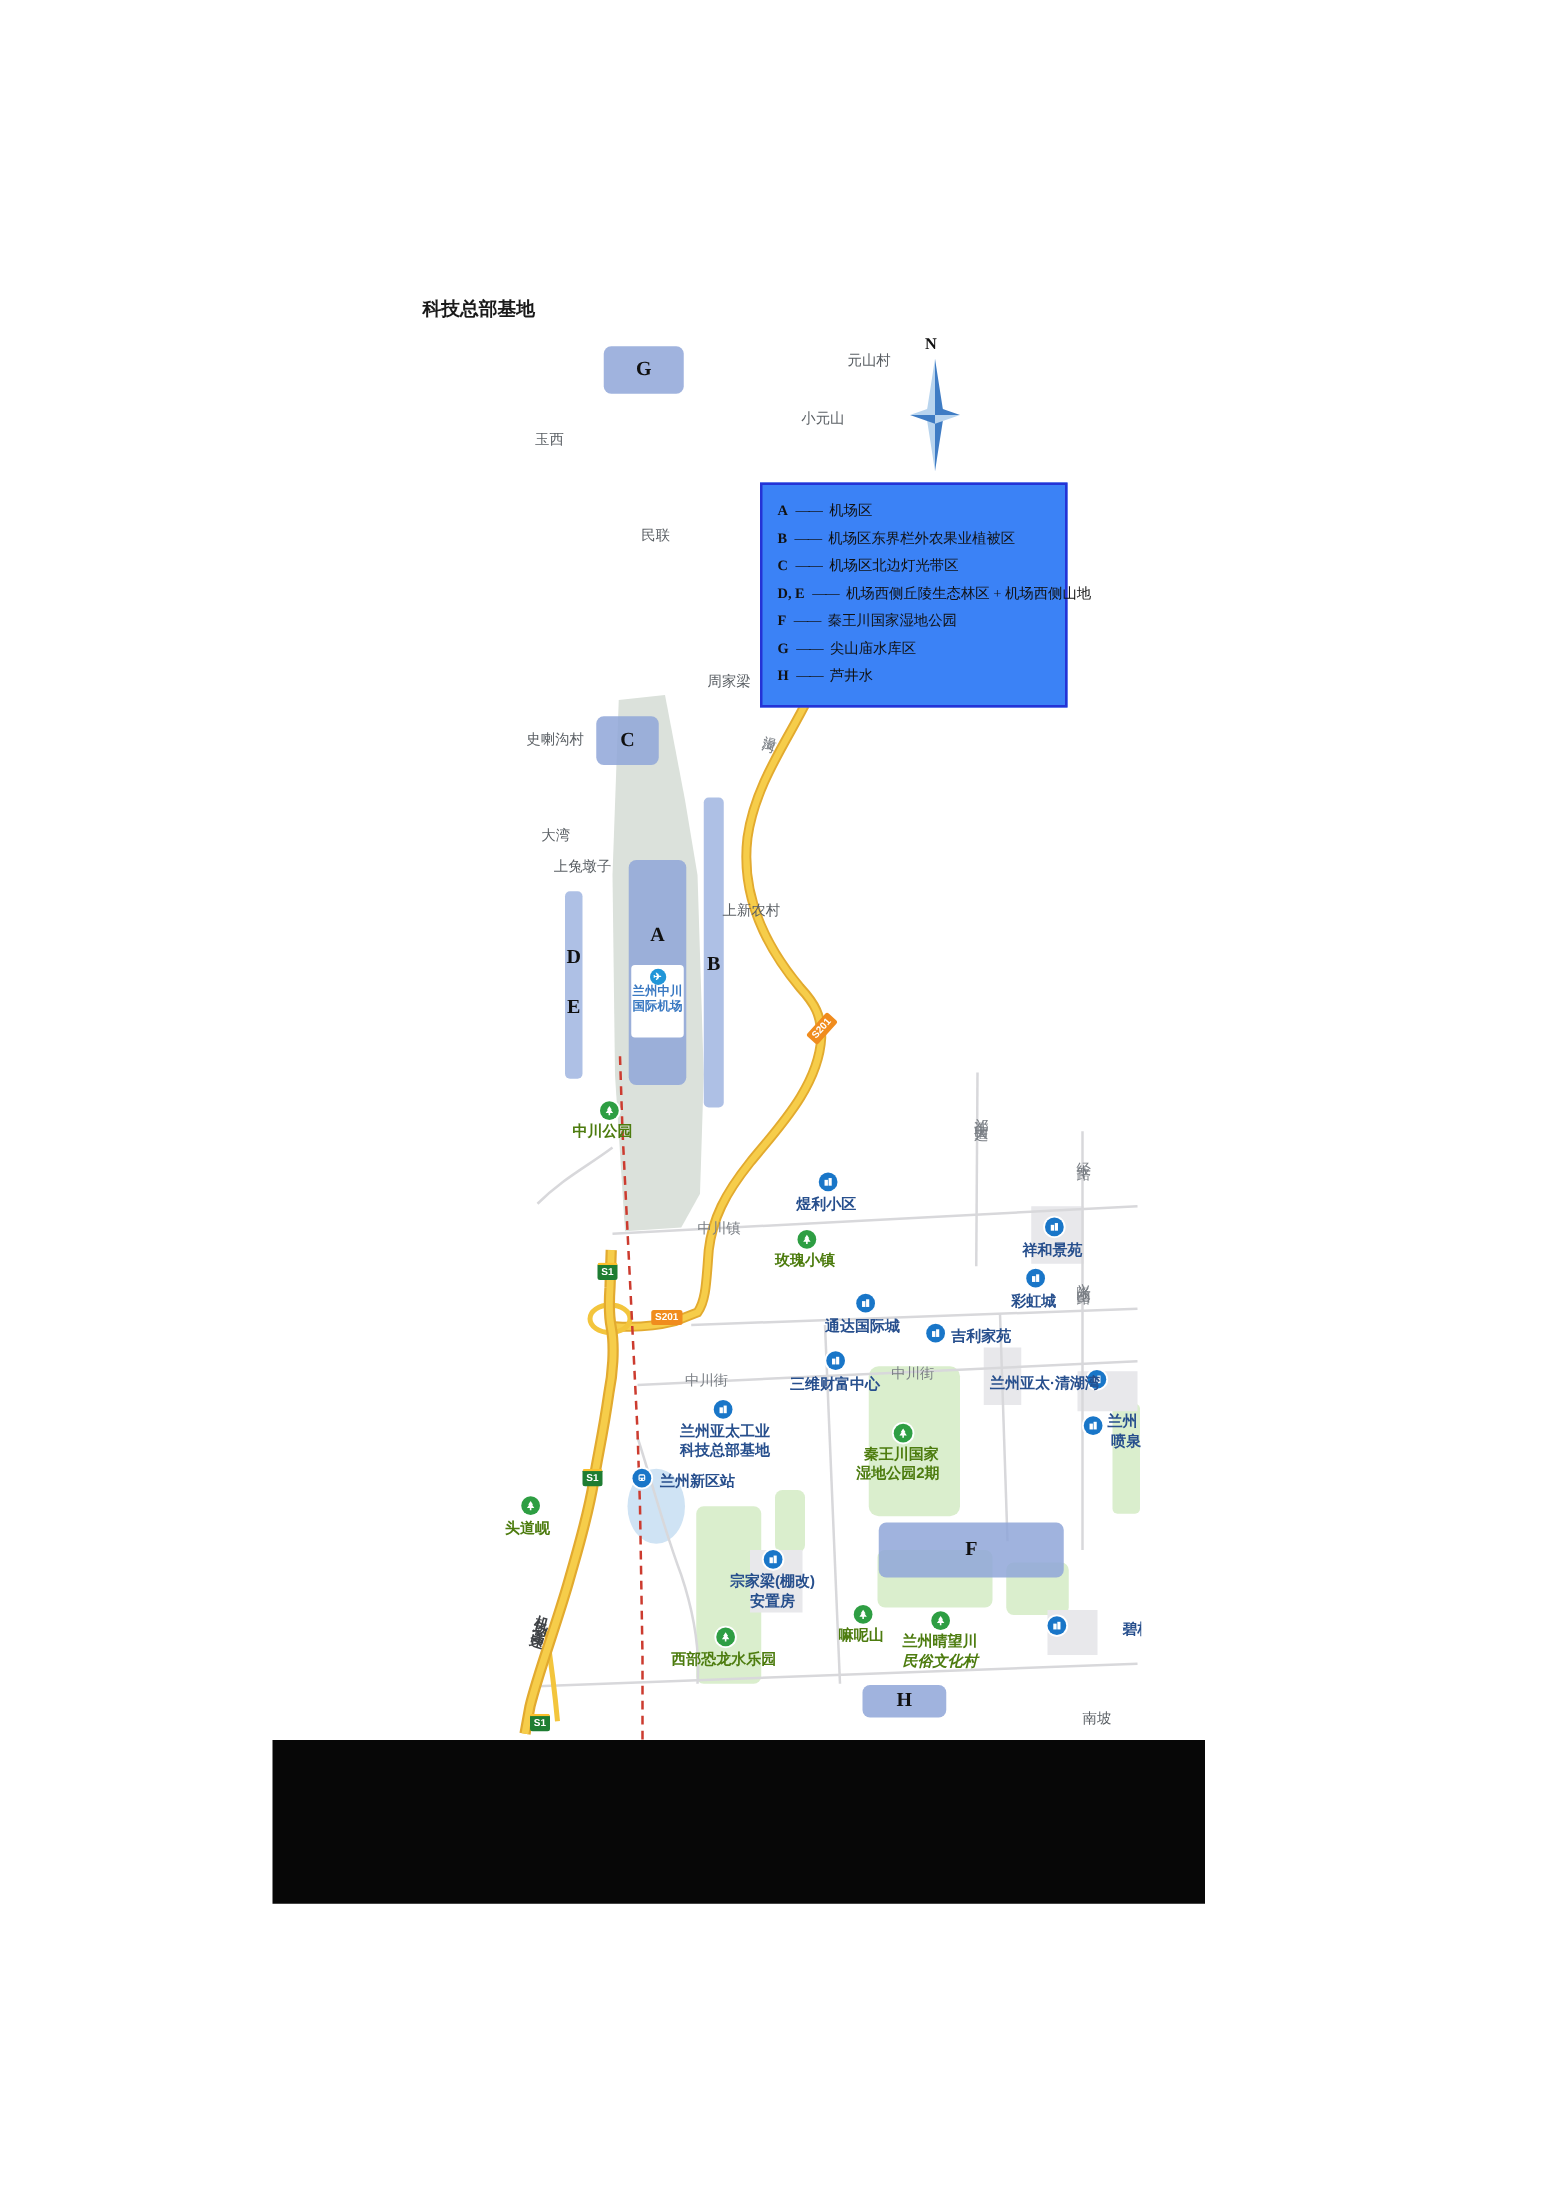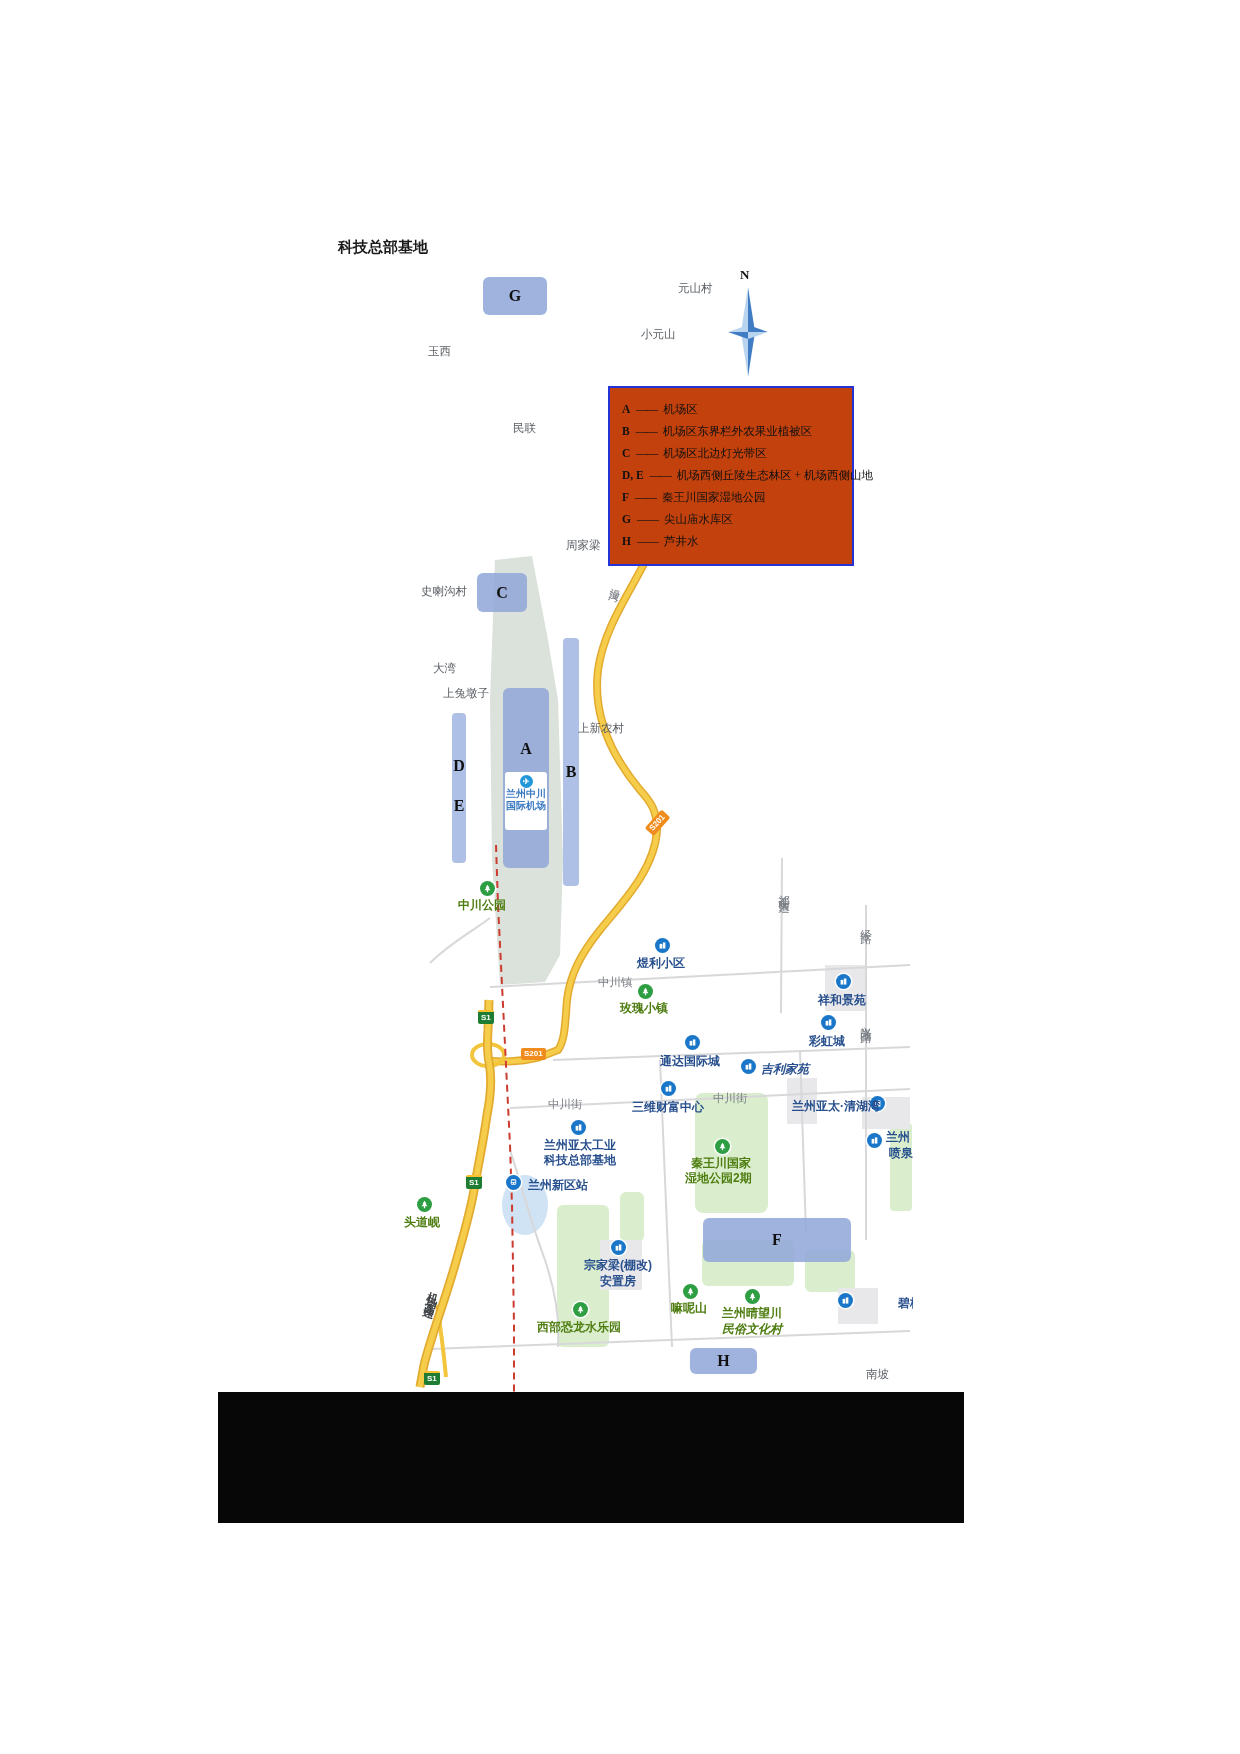--- a/index.html
+++ b/index.html
@@ -24,21 +24,21 @@
   .pin{position:absolute;width:15px;height:15px;border-radius:50%;box-shadow:0 0 0 1.5px #fff;
        display:flex;align-items:center;justify-content:center;}
   .pin svg{width:9px;height:9px;display:block;}
   .pin-g{background:#2e9e43;}
   .pin-b{background:#1976c8;}
   .bdg{position:absolute;font-size:8px;color:#fff;font-weight:bold;border-radius:2px;
        padding:1px 3px;line-height:1.2;white-space:nowrap;}
   .s1{background:#1e7d32;border-top:2px solid #fbc02d;}
   .s201{background:#f08c1e;}
   
-  #legend{position:absolute;left:270px;top:121px;width:246px;height:180px;background:#c2410c;
+  #legend{position:absolute;left:270px;top:121px;width:246px;height:180px;background:#3b82f6;
           border:2px solid #2433d6;padding:10px 12px;box-sizing:border-box;}
   .legend-row{font-size:11.5px;color:#111;line-height:1.92;white-space:nowrap;
               font-family:"Liberation Serif",serif;}
   .legend-key{font-weight:bold;font-family:"Liberation Serif",serif;}
   .legend-dash{margin:0 6px;letter-spacing:-1px;}
   
   #compass{position:absolute;left:388px;top:2px;width:50px;height:120px;}
   #compass-n{position:absolute;left:14px;top:0;font-family:"Liberation Serif",serif;
              font-weight:bold;font-size:13px;color:#111;}
   
@@ -145,21 +145,21 @@
     <div class="v" style="left:303px;top:62px;">小元山</div>
     <div class="v" style="left:90px;top:79px;">玉西</div>
     <div class="v" style="left:175px;top:156px;">民联</div>
     <div class="v" style="left:83px;top:319px;">史喇沟村</div>
     <div class="v" style="left:228px;top:273px;">周家梁</div>
     <div class="v" style="left:95px;top:396px;">大湾</div>
     <div class="v" style="left:105px;top:421px;">上兔墩子</div>
     <div class="v" style="left:240px;top:456px;">上新农村</div>
     <div class="v" style="left:528px;top:1102px;">南坡</div>
 
-    <div class="r" style="left:220px;top:710px;margin-left:40px;">中川镇</div>
+    <div class="r" style="left:220px;top:710px;">中川镇</div>
     <div class="r" style="left:210px;top:832px;">中川街</div>
     <div class="r" style="left:375px;top:826px;">中川街</div>
     <div class="r vert" style="left:438px;top:620px;">祁连山大道</div>
     <div class="r vert" style="left:520px;top:655px;">经十路</div>
     <div class="r vert" style="left:520px;top:752px;">兴隆山路</div>
     <div class="r vert" style="left:88px;top:1018px;color:#3f4246;font-weight:bold;letter-spacing:5px;transform:rotate(15deg);">机场高速</div>
     <div class="r vert" style="left:272px;top:316px;transform:rotate(16deg);font-size:11px;">漫河</div>
 
     <div class="bdg s201" style="left:307px;top:552px;transform:rotate(-48deg);">S201</div>
     <div class="bdg s1" style="left:140px;top:745px;">S1</div>
@@ -239,21 +239,21 @@
           <rect x="5.4" y="1.6" width="2.8" height="6.8" fill="#fff"></rect>
         </svg>
       </div>
     <div class="bp" style="left:322px;top:788px;">通达国际城</div>
     <div class="pin pin-b" style="left:403px;top:794px;">
         <svg viewBox="0 0 10 10">
           <rect x="1.8" y="3.2" width="3" height="5.2" fill="#fff"></rect>
           <rect x="5.4" y="1.6" width="2.8" height="6.8" fill="#fff"></rect>
         </svg>
       </div>
-    <div class="bp" style="left:423px;top:796px;font-style:italic;">吉利家苑</div>
+    <div class="bp" style="left:423px;top:796px;">吉利家苑</div>
     <div class="pin pin-b" style="left:323px;top:816px;">
         <svg viewBox="0 0 10 10">
           <rect x="1.8" y="3.2" width="3" height="5.2" fill="#fff"></rect>
           <rect x="5.4" y="1.6" width="2.8" height="6.8" fill="#fff"></rect>
         </svg>
       </div>
     <div class="bp" style="left:294px;top:834px;">三维财富中心</div>
     <div class="pin pin-b" style="left:532px;top:831px;">
         <svg viewBox="0 0 10 10">
           <rect x="1.8" y="3.2" width="3" height="5.2" fill="#fff"></rect>

